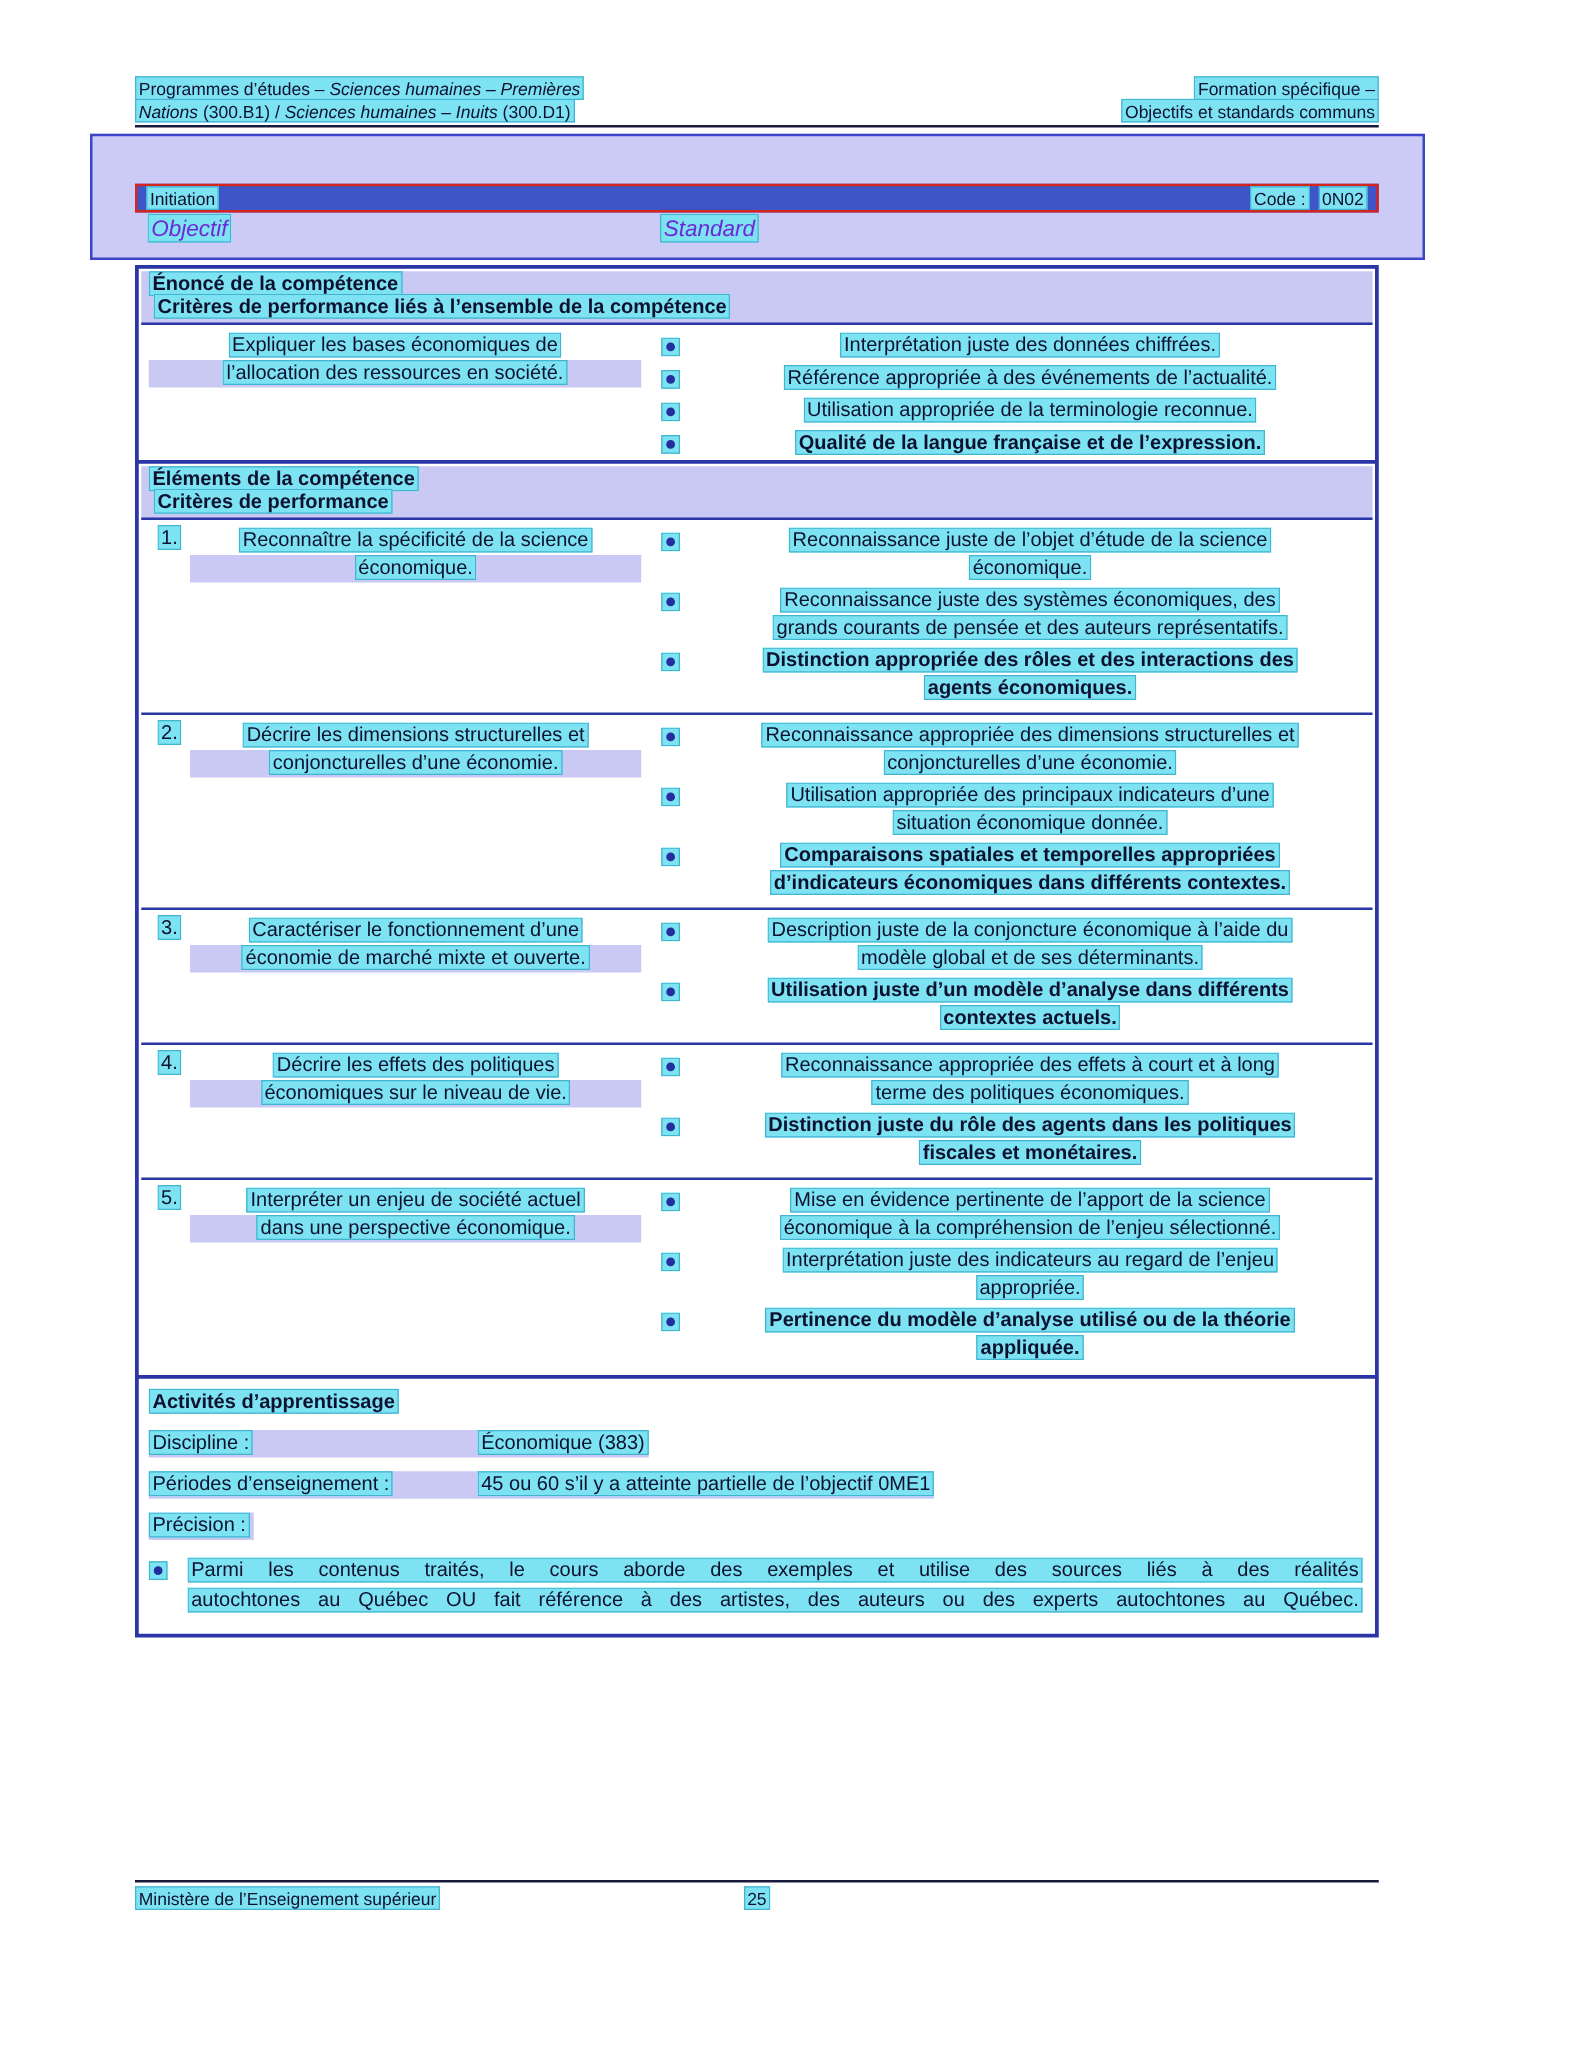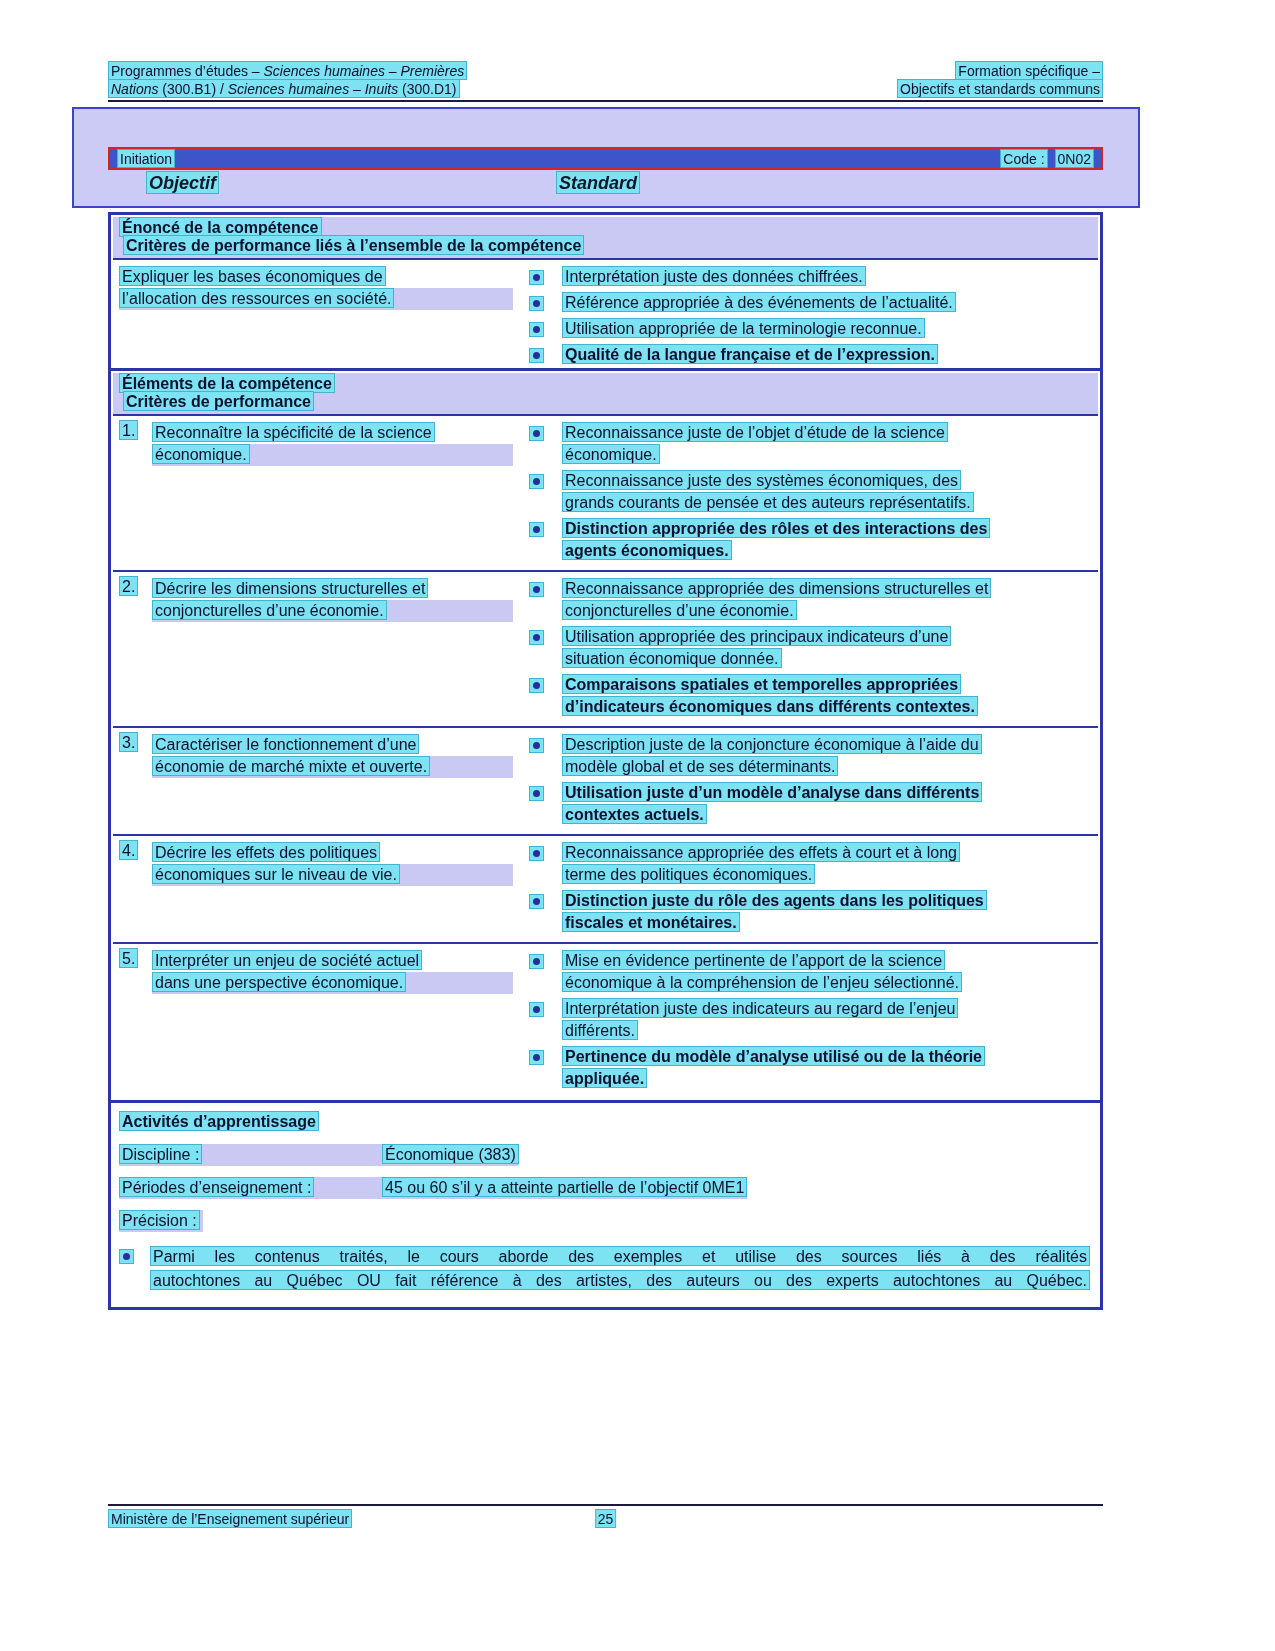--- a/index.html
+++ b/index.html
@@ -17,36 +17,36 @@
   .ph-right{text-align:right;}
   .header-rule{position:absolute;left:108px;top:100px;width:995px;height:2px;background:#1a1a3c;}
 
   
   .top-box{position:absolute;left:72px;top:107px;width:1068px;height:101px;
            background:#cbcbf5;border:2px solid #3c45c8;}
   .title-bar{position:absolute;left:34px;top:38px;width:995px;height:23px;background:#3d55c8;
              border:2px solid #d2261e;display:flex;align-items:center;justify-content:space-between;
              padding:0 7px;font-size:14px;color:#0d1130;}
   .bar-right{display:flex;gap:7px;}
-  .obj-head,.std-head{position:absolute;top:64px;font-size:18px;font-weight:bold;
-                      font-style:italic;color:#0f172a;margin-left:28px;}
+  .obj-head,.std-head{position:absolute;top:64px;font-size:18px;font-weight:normal;
+                      font-style:italic;color:#6d28d9;}
   .obj-head{left:44px;}
   .std-head{left:454px;}
 
   
   .tbl{position:absolute;left:108px;width:995px;border:3px solid #2a35a6;background:#fff;
        padding:2px;font-size:16px;}
   .tbl1{top:212px;}
   .tbl2{top:368px;}
   .tbl3{top:1100px;padding-bottom:8px;}
   .thead{display:flex;background:#c9c9f3;border-bottom:2px solid #2a35a6;font-weight:bold;
          padding:2px 0 3px;flex-direction:column;}
   .col-l{width:406px;flex:none;padding-left:6px;padding-right:6px;}
   .col-r{flex:1;padding-left:10px;padding-right:12px;}
-  .trow{display:flex;padding:6px 0 8px;}
+  .trow{display:flex;padding:6px 0 8px;text-align:center;}
   .trow + .trow{border-top:2px solid #2a35a6;}
   .ln{line-height:22px;}
   .ln.band{background:#c9c9f3;}
   .numitem{display:flex;}
   .num{flex:none;width:33px;}
   .ilines{flex:1;}
   .bul{display:flex;margin-bottom:4px;}
   .bul:last-child{margin-bottom:0;font-weight:bold;}
   .bdot{flex:none;width:15px;height:15px;margin-top:4px;background:#7de2f1;
         box-shadow:inset 0 0 0 1px #41b4cf;display:flex;align-items:center;justify-content:center;}
@@ -287,21 +287,21 @@
           <span class="bdot"></span>
           <div class="btxt">
             <div class="ln"><span class="hl">Mise en évidence pertinente de l’apport de la science</span></div>
             <div class="ln"><span class="hl">économique à la compréhension de l’enjeu sélectionné.</span></div>
           </div>
         </div>
         <div class="bul">
           <span class="bdot"></span>
           <div class="btxt">
             <div class="ln"><span class="hl">Interprétation juste des indicateurs au regard de l’enjeu</span></div>
-            <div class="ln"><span class="hl">différents.</span></div>
+            <div class="ln"><span class="hl">appropriée.</span></div>
           </div>
         </div>
         <div class="bul">
           <span class="bdot"></span>
           <div class="btxt">
             <div class="ln"><span class="hl">Pertinence du modèle d’analyse utilisé ou de la théorie</span></div>
             <div class="ln"><span class="hl">appliquée.</span></div>
           </div>
         </div>
       </div>

